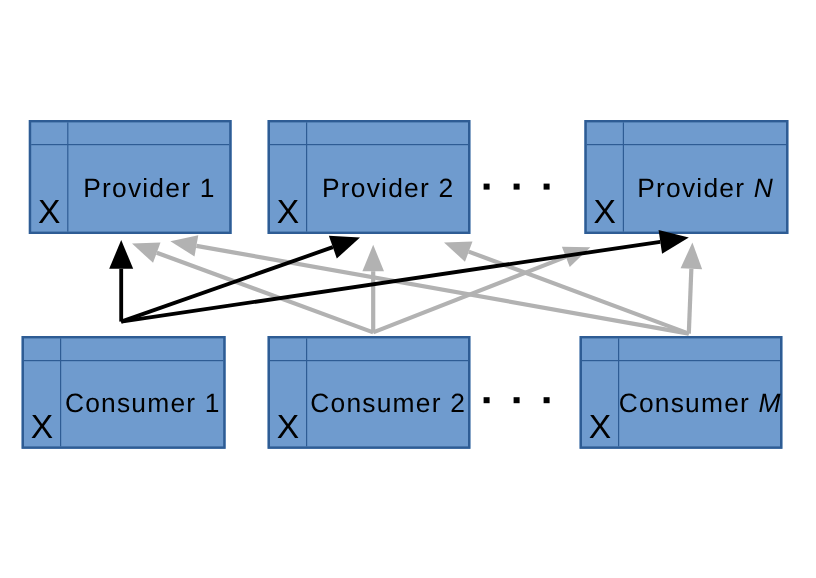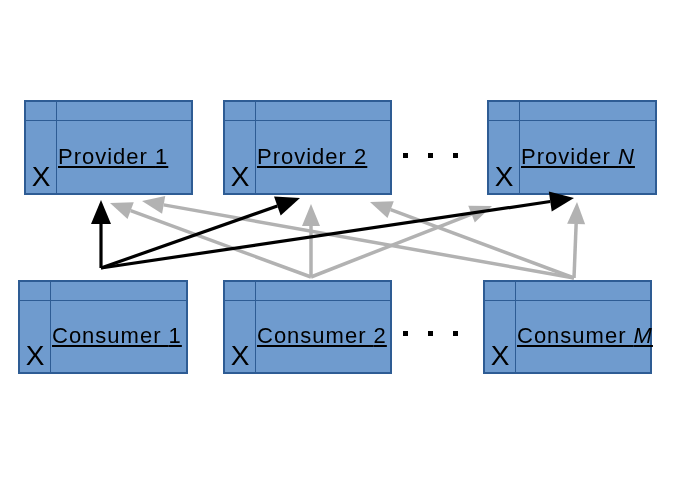--- a/index.html
+++ b/index.html
@@ -30,26 +30,25 @@
     top: 0; bottom: 0;
     left: 30px;
     border-left: 1.5px solid #2e5c94;
   }
   .box .label {
     position: absolute;
     left: 32px; right: 0;
     top: 18px; bottom: 0;
     display: flex;
     align-items: center;
-    justify-content: flex-start;
+    justify-content: center;
     font-size: 22px;
     letter-spacing: 1px;
     color: #000000;
     white-space: nowrap;
-    text-decoration: underline;
   }
   .box .label .italic { font-style: italic; }
   .box .corner {
     position: absolute;
     left: 0;
     width: 30px;
     bottom: 2px;
     text-align: center;
     font-size: 28px;
     line-height: 1;

